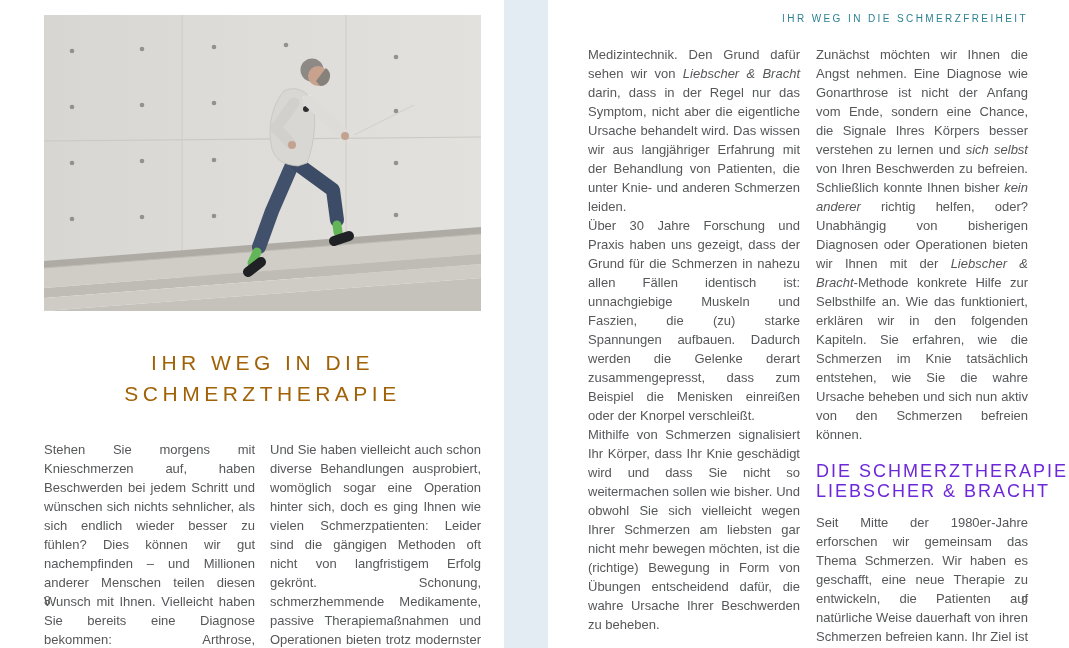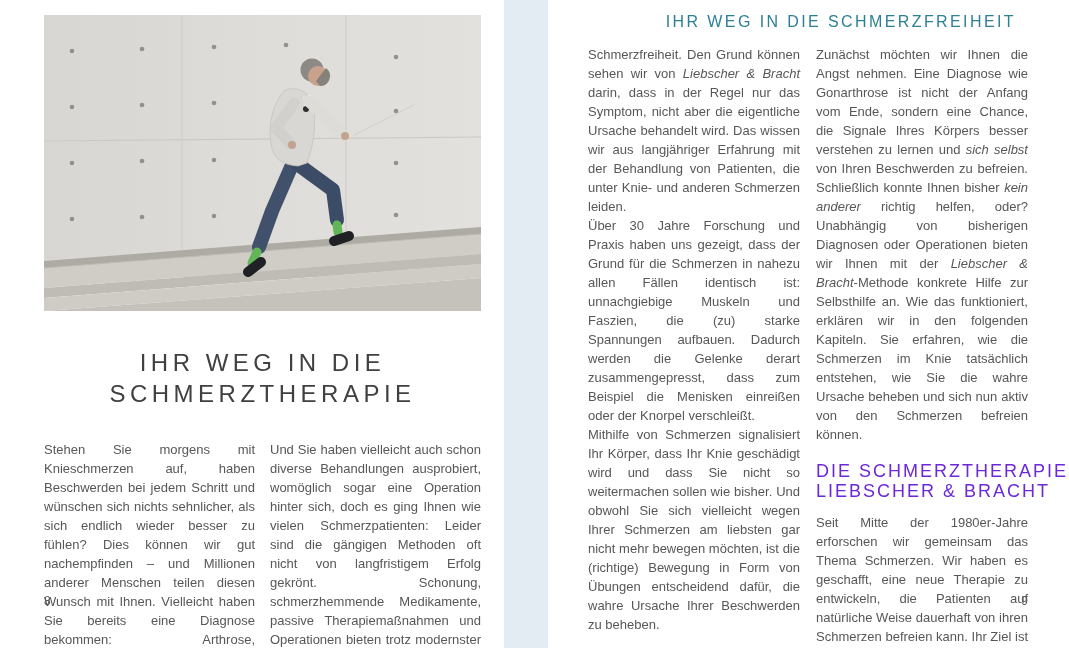--- a/index.html
+++ b/index.html
@@ -15,22 +15,22 @@
   .page-left { width: 504px; padding: 15px 0 0 44px; }
   .gutter { width: 44px; height: 648px; background: #e4ecf3; flex: 0 0 auto; }
   .page-right { flex: 1; }
 
   .photo { width: 437px; height: 296px; display: block; }
 
   .main-title {
     margin-top: 36px;
     width: 437px;
     text-align: center;
-    color: #404040;
-    font-size: 24px;
+    color: #a16207;
+    font-size: 21px;
     line-height: 31px;
     letter-spacing: 4.5px;
     font-weight: 400;
   }
 
   .body-text {
     font-size: 13px;
     line-height: 19px;
     color: #565759;
     text-align: justify;
@@ -51,22 +51,22 @@
   .page-num {
     position: absolute;
     font-size: 12px;
     color: #5a5b5d;
   }
   .page-num-left { left: 44px; top: 594px; }
   .page-num-right { right: 41px; top: 594px; text-align: right; }
 
   .running-head {
     position: absolute;
-    top: 13px; right: 53px;
-    font-size: 16px;
+    top: 13px; right: 41px;
+    font-size: 10px;
     letter-spacing: 2.4px;
     color: #2c8093;
     white-space: nowrap;
   }
 
   .right-columns {
     position: absolute;
     top: 45px; left: 40px;
     width: 440px;
     display: flex;
@@ -180,21 +180,21 @@
   </div>
 
   <div class="gutter"></div>
 
   <div class="page page-right">
 
     <div class="running-head">IHR WEG IN DIE SCHMERZFREIHEIT</div>
 
     <div class="right-columns body-text">
       <div class="col">
-          <p><span>Schmerzfreiheit. Den Grund können sehen wir von </span><span class="it">Liebscher &amp; Bracht</span><span> darin, dass in der Regel nur das Symptom, nicht aber die eigentliche Ursache behandelt wird. Das wissen wir aus langjähriger Erfahrung mit der Behandlung von Patienten, die unter Knie- und anderen Schmerzen leiden.</span></p>
+          <p><span>Medizintechnik. Den Grund dafür sehen wir von </span><span class="it">Liebscher &amp; Bracht</span><span> darin, dass in der Regel nur das Symptom, nicht aber die eigentliche Ursache behandelt wird. Das wissen wir aus langjähriger Erfahrung mit der Behandlung von Patienten, die unter Knie- und anderen Schmerzen leiden.</span></p>
           <p><span>Über 30 Jahre Forschung und Praxis haben uns gezeigt, dass der Grund für die Schmerzen in nahezu allen Fällen identisch ist: unnachgiebige Muskeln und Faszien, die (zu) starke Spannungen aufbauen. Dadurch werden die Gelenke derart zusammengepresst, dass zum Beispiel die Menisken einreißen oder der Knorpel verschleißt.</span></p>
           <p><span>Mithilfe von Schmerzen signalisiert Ihr Körper, dass Ihr Knie geschädigt wird und dass Sie nicht so weitermachen sollen wie bisher. Und obwohl Sie sich vielleicht wegen Ihrer Schmerzen am liebsten gar nicht mehr bewegen möchten, ist die (richtige) Bewegung in Form von Übungen entscheidend dafür, die wahre Ursache Ihrer Beschwerden zu beheben.</span></p>
         </div>
       <div class="col">
         <div>
             <p><span>Zunächst möchten wir Ihnen die Angst nehmen. Eine Diagnose wie Gonarthrose ist nicht der Anfang vom Ende, sondern eine Chance, die Signale Ihres Körpers besser verstehen zu lernen und </span><span class="it">sich selbst</span><span> von Ihren Beschwerden zu befreien. Schließlich konnte Ihnen bisher </span><span class="it">kein anderer</span><span> richtig helfen, oder? Unabhängig von bisherigen Diagnosen oder Operationen bieten wir Ihnen mit der </span><span class="it">Liebscher &amp; Bracht</span><span>-Methode konkrete Hilfe zur Selbsthilfe an. Wie das funktioniert, erklären wir in den folgenden Kapiteln. Sie erfahren, wie die Schmerzen im Knie tatsächlich entstehen, wie Sie die wahre Ursache beheben und sich nun aktiv von den Schmerzen befreien können.</span></p>
           </div>
         <div class="subheading">
           <div>DIE SCHMERZTHERAPIE NACH</div>
           <div>LIEBSCHER &amp; BRACHT</div>

